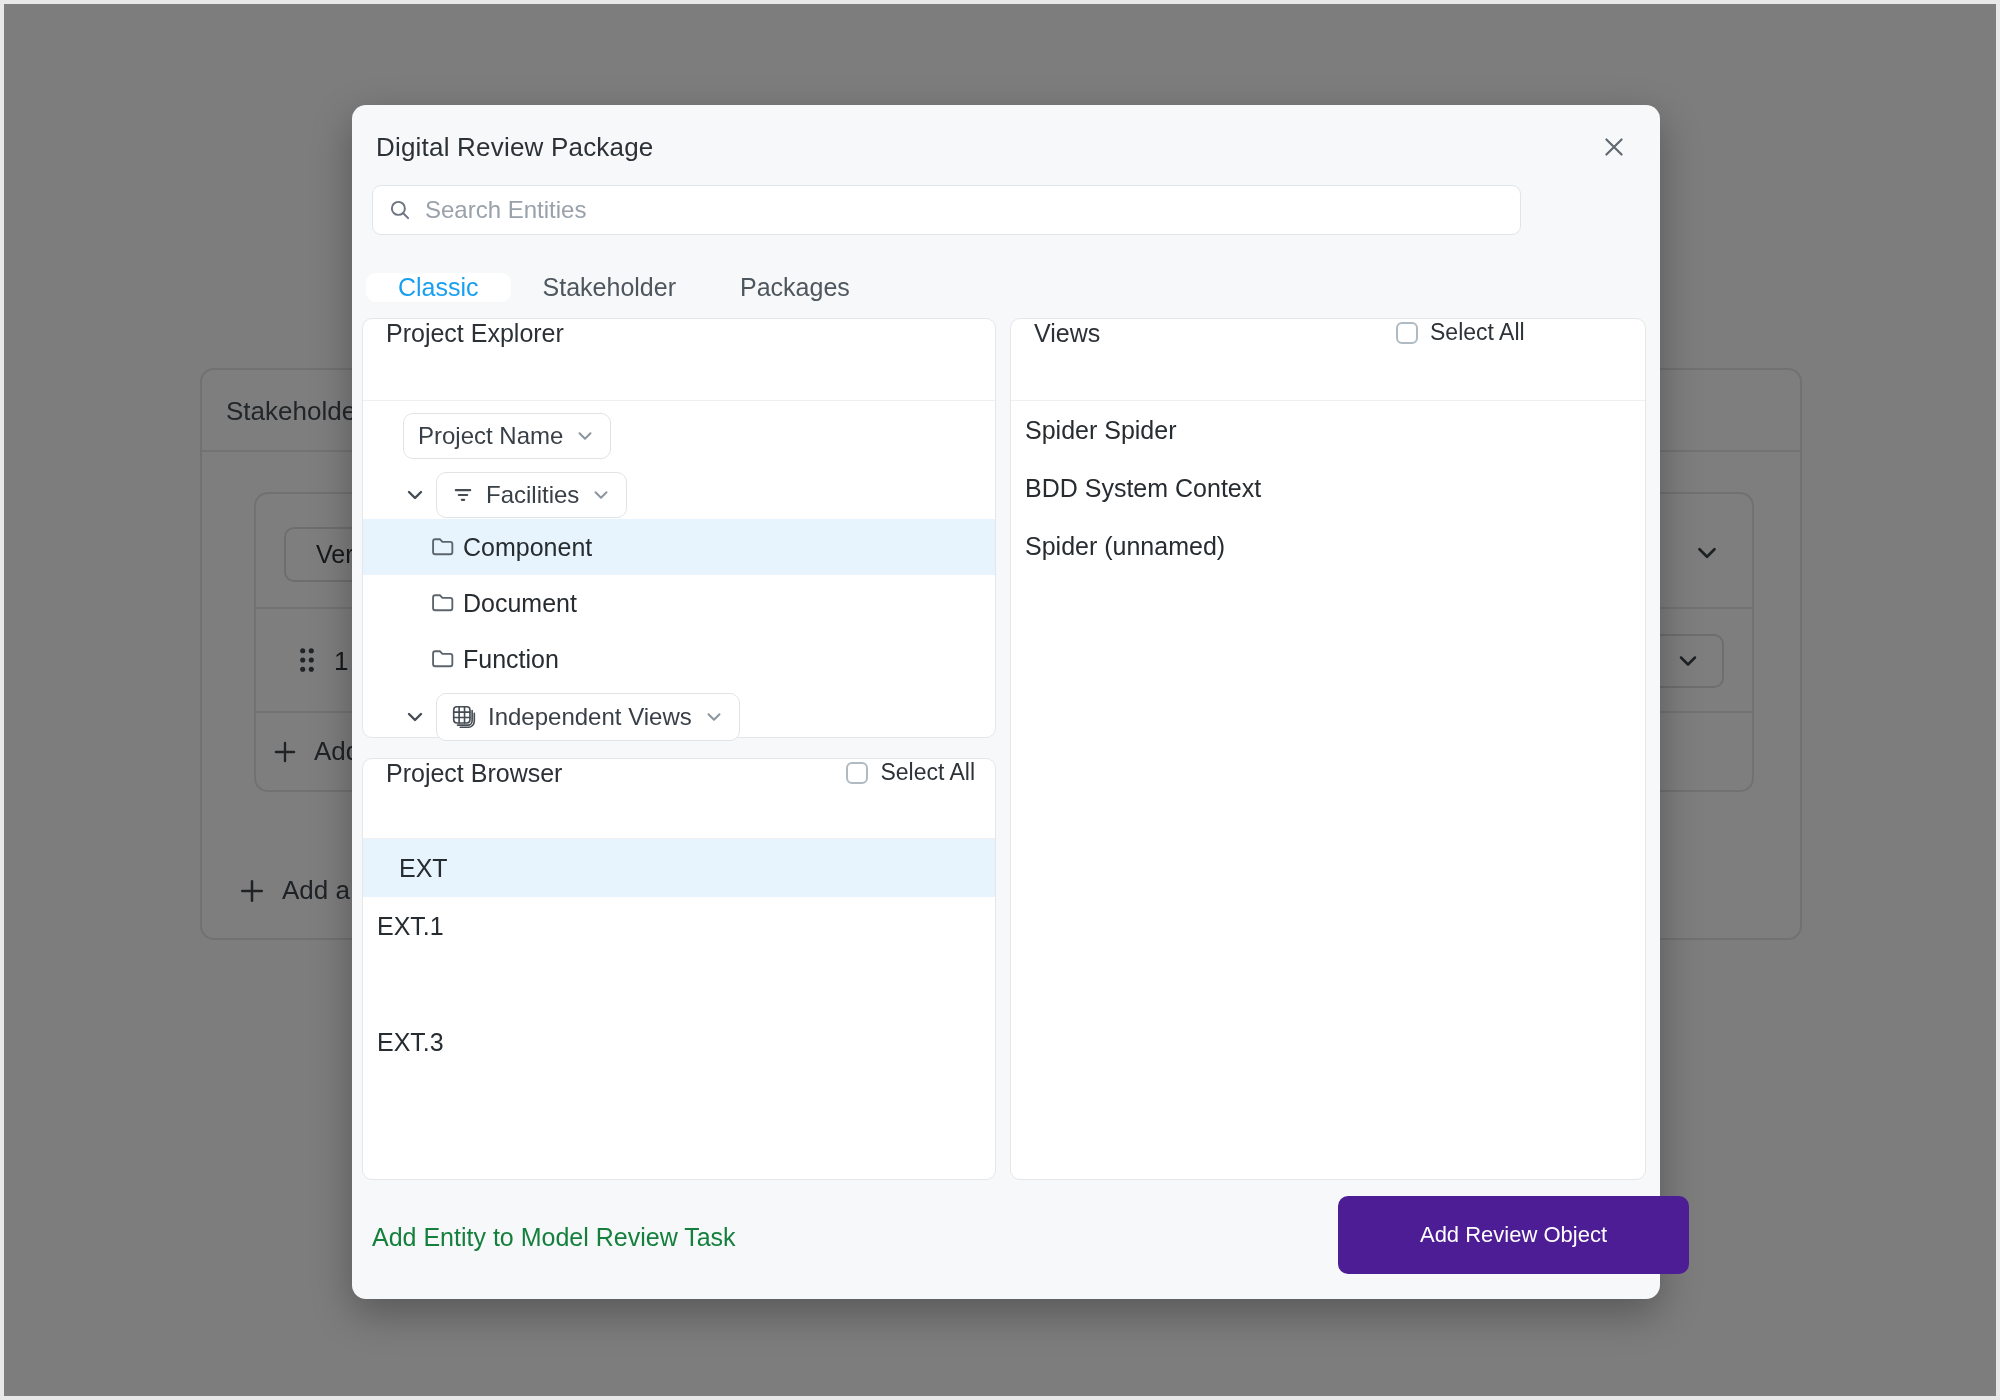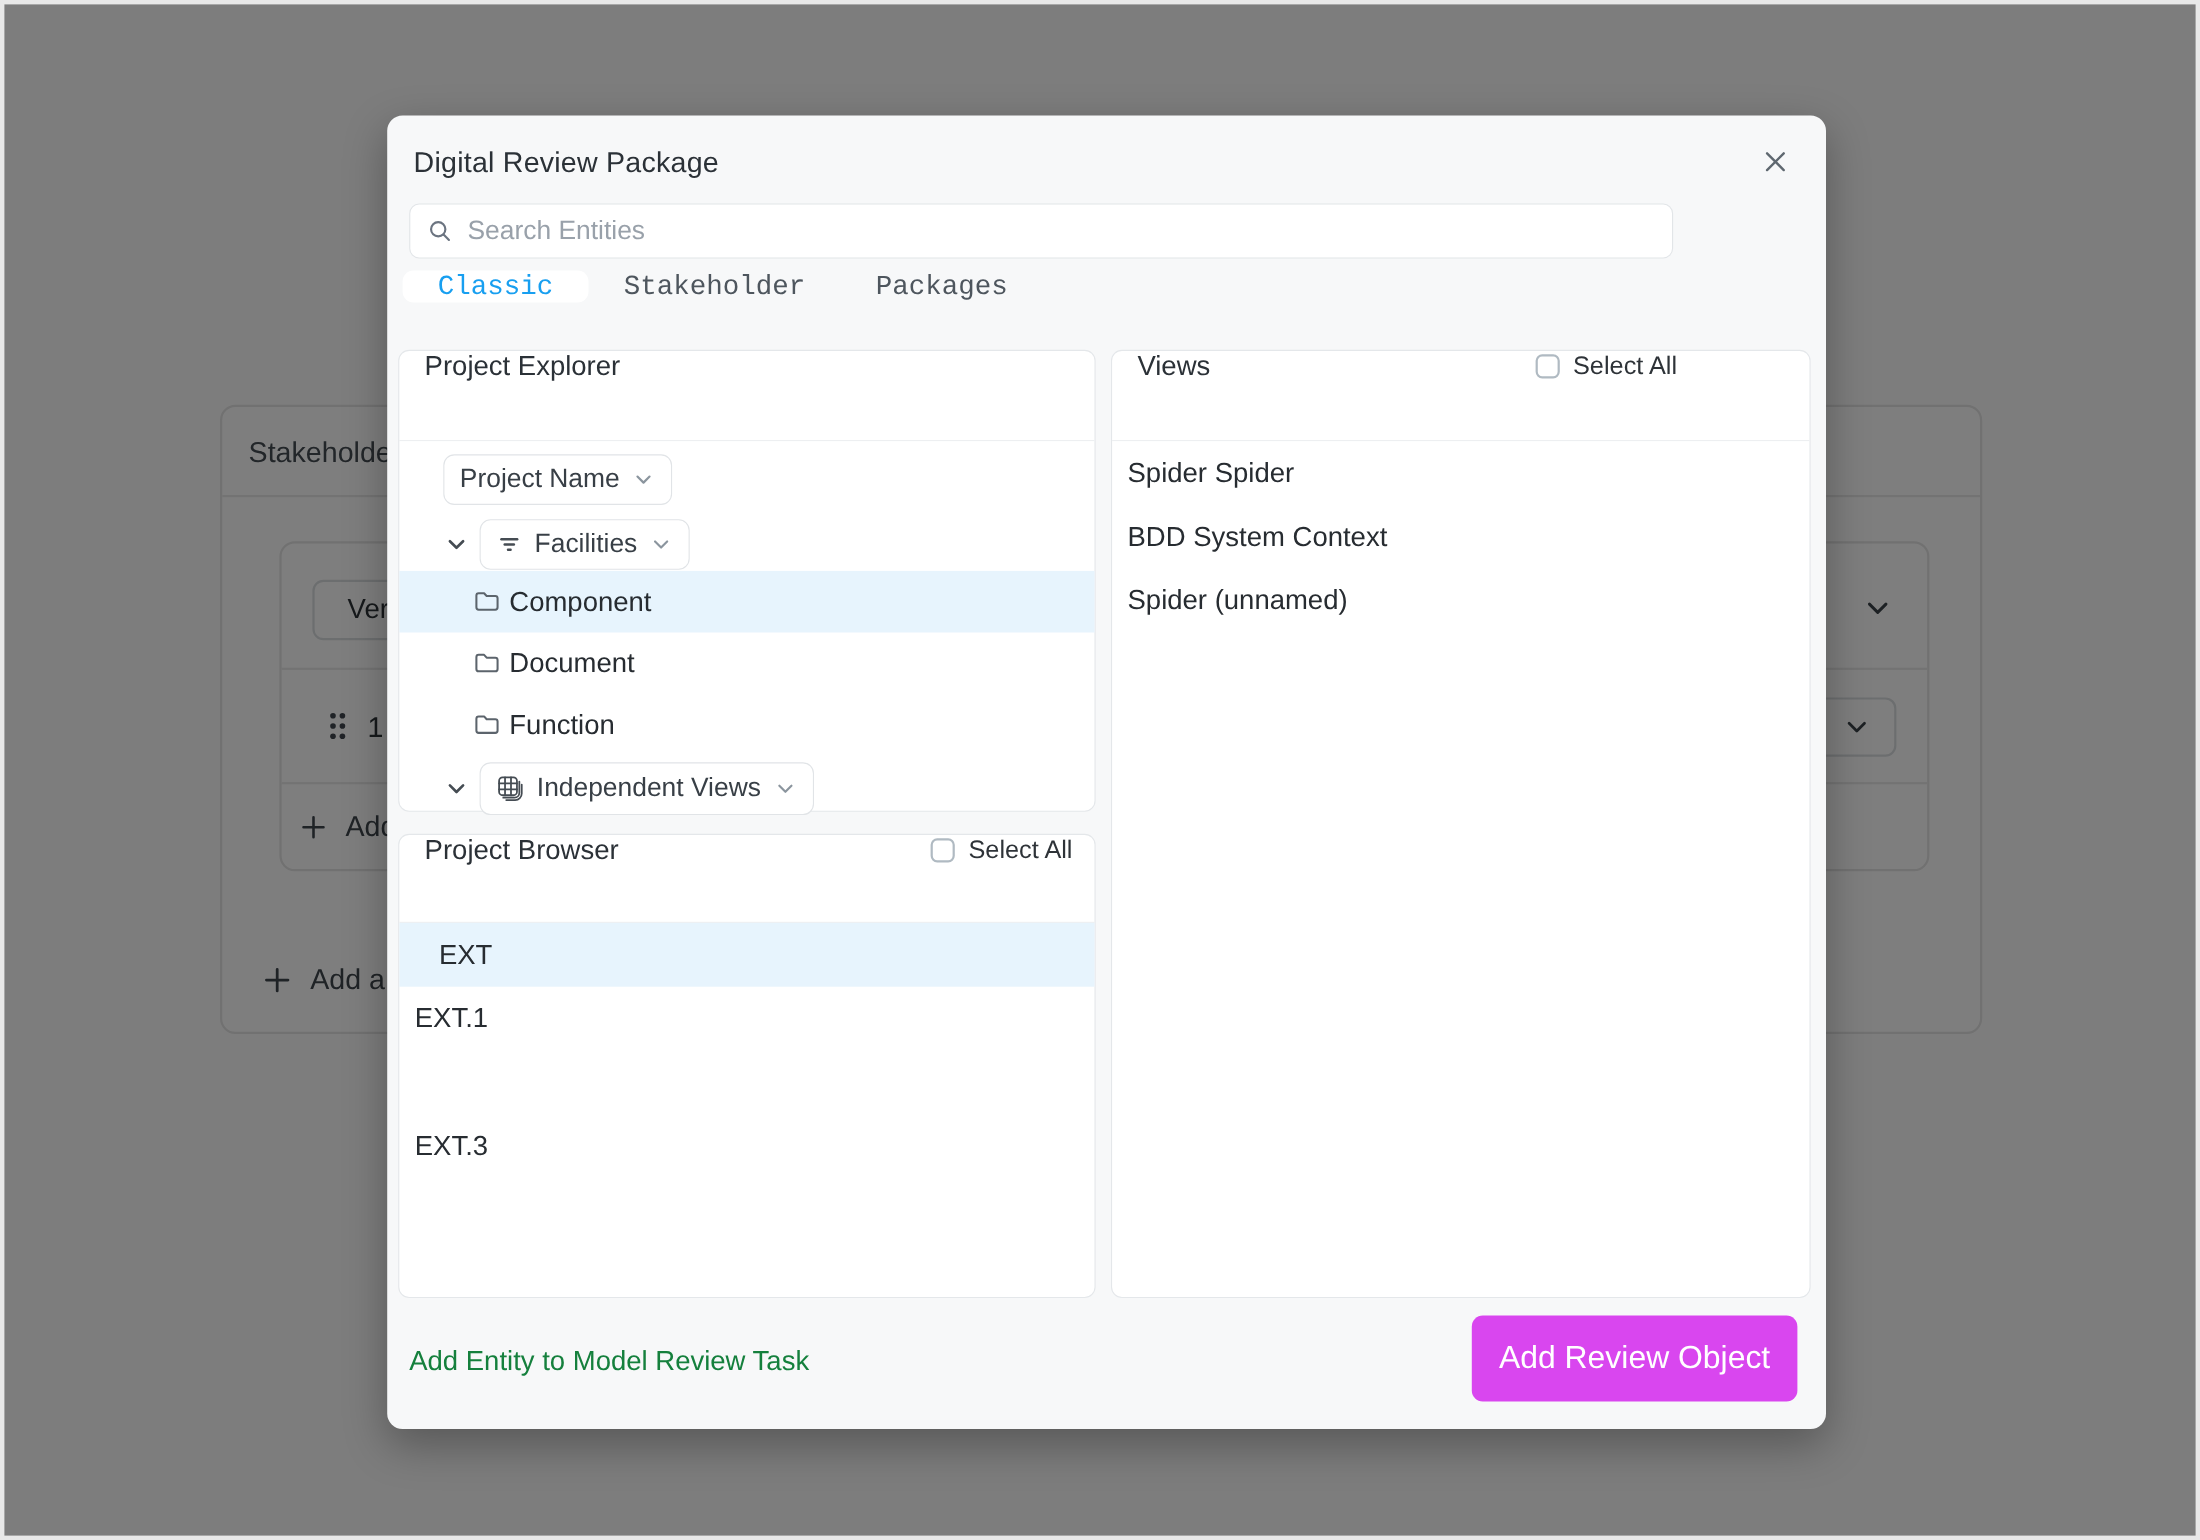--- a/index.html
+++ b/index.html
@@ -55,21 +55,21 @@
     left:20px; top:80px; width:1149px; height:50px;
     background:#ffffff; border:1px solid #e2e5e8; border-radius:9px;
     display:flex; align-items:center; padding:0 14px; gap:12px;
   }
   #search-box input {
     border:none; outline:none; flex:1; font-size:24px;
     font-family:"Liberation Sans", sans-serif; color:#2f353b; background:transparent;
   }
   #search-box input::placeholder { color:#99a1aa; }
 
-  #tabs { left:14px; top:141px; height:56px; display:flex; align-items:flex-start;font-family:Liberation Mono, monospace; }
+  #tabs { left:14px; top:141px; height:56px; display:flex; align-items:flex-end; }
   .tab {
     display:flex; align-items:center; padding:0 32px;
     font-size:25px; color:#4e565e; cursor:pointer; border-radius:10px;
   }
   .tab.active { background:#ffffff; color:#189ff0; font-weight:500; }
 
   .panel {
     background:#ffffff; border:1px solid #e4e7ea; border-radius:10px;
   }
   .panel-header {
@@ -103,23 +103,23 @@
     display:flex; align-items:center; padding:0 14px;
     font-size:25px; color:#272c31; cursor:pointer;
   }
   .list-row.selected { background:#e7f4fd;padding-left:36px; }
 
   #footer-hint {
     left:20px; top:1108px; height:48px; display:flex; align-items:center;
     font-size:25px; color:#15803d;
   }
   #add-review-btn {
-    left:986px; top:1091px; width:296px; height:78px;
-    background:#d946ef; border:none; border-radius:10px;
-    color:#ffffff; font-size:29px; font-weight:500;
+    left:986px; top:1091px; width:351px; height:78px;
+    background:#4c1d95; border:none; border-radius:10px;
+    color:#ffffff; font-size:22px; font-weight:500;
     font-family:"Liberation Sans", sans-serif;
     display:flex; align-items:center; justify-content:center; cursor:pointer;
   }
 
   svg { display:block; }
   .stroke { fill:none; stroke-linecap:round; stroke-linejoin:round; }
 
   #frame {
     inset:0; border:4px solid #e8e8e8; z-index:50; pointer-events:none;
   }

